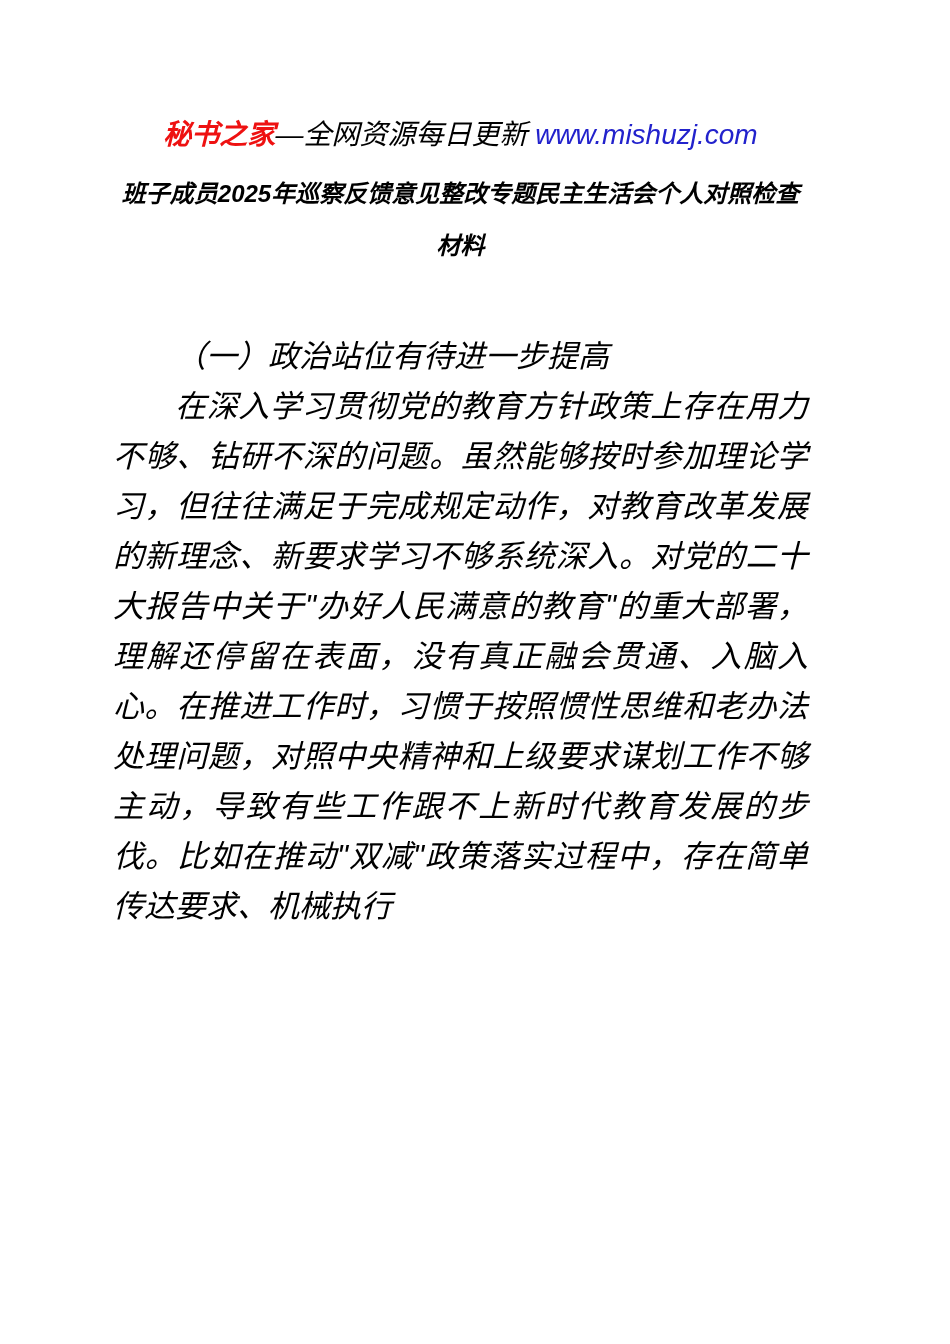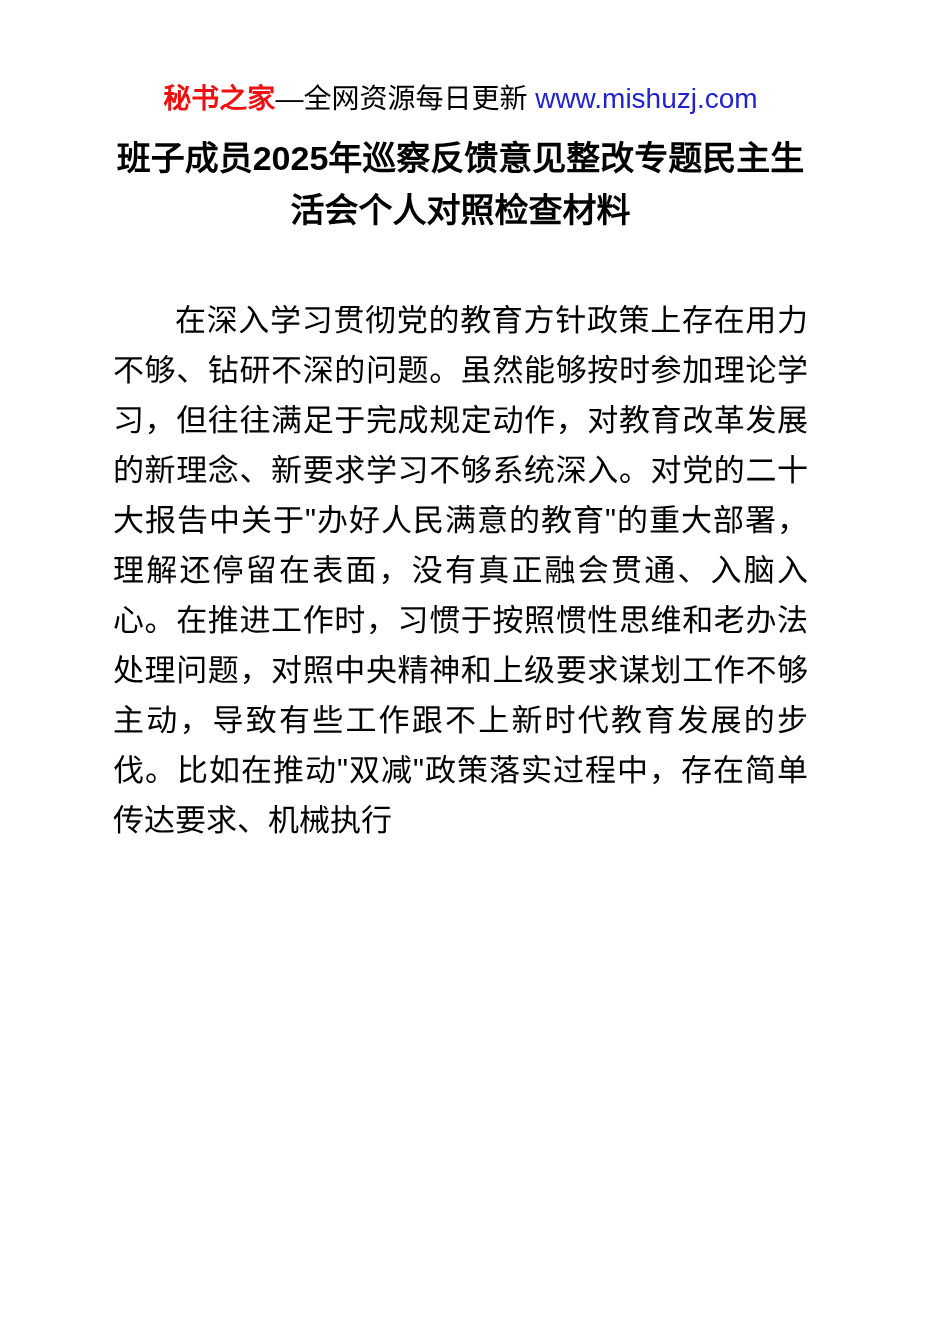--- a/index.html
+++ b/index.html
@@ -11,22 +11,23 @@
     width: 950px;
     height: 1344px;
     overflow: hidden;
     font-family: "Liberation Sans", sans-serif;
     color: #000000;
   }
   .page {
     box-sizing: border-box;
     width: 950px;
     height: 1344px;
-    padding: 82px 142px 0 113px;
+    padding: 118px 142px 0 113px;
     background: #ffffff;
+    font-style: italic;
   }
   .doc-header {
     text-align: center;
     font-size: 28px;
     line-height: 34px;
     white-space: nowrap;
   }
   .site-name {
     color: #ee1111;
     font-weight: bold;
@@ -34,21 +35,21 @@
   .dash-tagline {
     color: #000000;
   }
   .site-url {
     color: #2222cc;
     text-decoration: none;
     cursor: pointer;
   }
   .doc-title {
     margin: 16px 0 0 0;
-    font-size: 34px;
+    font-size: 24px;
     font-weight: bold;
     line-height: 52px;
     text-align: center;
     color: #000000;
   }
   .doc-body {
     margin-top: 60px;
     font-size: 31px;
     line-height: 50px;
   }
@@ -68,16 +69,17 @@
 
 <div class="page">
 
   <div class="doc-header">
     <span class="site-name">秘书之家</span><span class="dash-tagline">—全网资源每日更新 </span><span class="site-url">www.mishuzj.com</span>
   </div>
 
   <h1 class="doc-title">班子成员2025年巡察反馈意见整改专题民主生活会个人对照检查材料</h1>
 
   <div class="doc-body">
+    <p class="heading">（一）政治站位有待进一步提高</p>
     <p>在深入学习贯彻党的教育方针政策上存在用力不够、钻研不深的问题。虽然能够按时参加理论学习，但往往满足于完成规定动作，对教育改革发展的新理念、新要求学习不够系统深入。对党的二十大报告中关于"办好人民满意的教育"的重大部署，理解还停留在表面，没有真正融会贯通、入脑入心。在推进工作时，习惯于按照惯性思维和老办法处理问题，对照中央精神和上级要求谋划工作不够主动，导致有些工作跟不上新时代教育发展的步伐。比如在推动"双减"政策落实过程中，存在简单传达要求、机械执行</p>
   </div>
 
 </div>
 
 </body></html>

